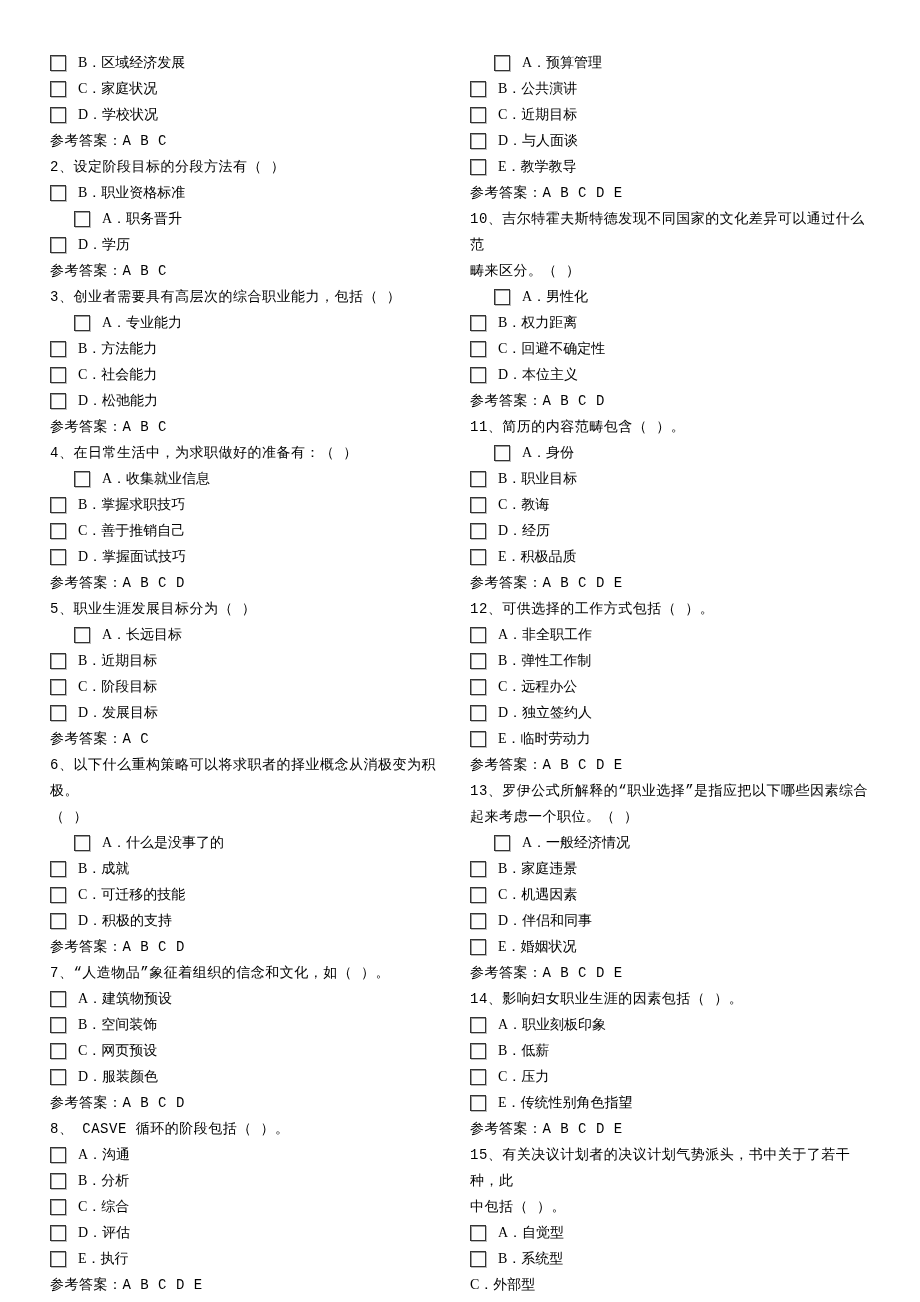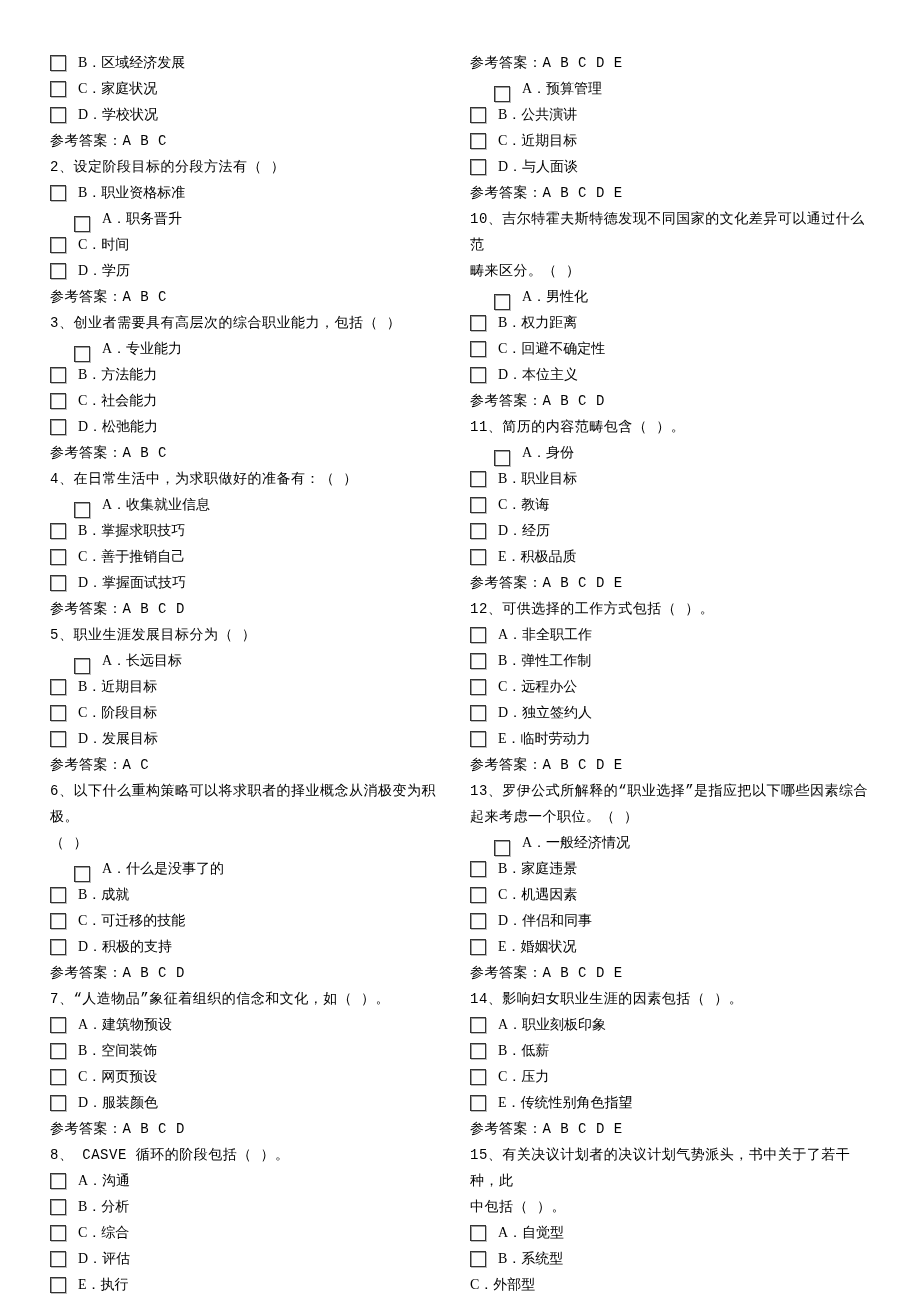--- a/index.html
+++ b/index.html
@@ -32,21 +32,21 @@
     border: 1px solid #333;
     box-shadow: inset 1px 1px 0 #999, inset -1px -1px 0 #fff, 1px 1px 0 #bbb;
     background: #fdfdfd;
     margin-right: 12px;
     flex-shrink: 0;
   }
   .q, .ans {
     letter-spacing: 0.5px;
     font-family: Liberation Mono, monospace;
   }
-  .first { padding-left: 24px; align-items: flex-end; }
+  .first { padding-left: 24px; }
 </style>
 </head>
 <body>
 
 <div class="page">
 
   <div class="line">
       <span class="cb"></span>
       <span>B．区域经济发展</span>
     </div>
@@ -64,24 +64,20 @@
   <div class="line">
       <span class="cb"></span>
       <span>B．职业资格标准</span>
     </div>
   <div class="line first">
       <span class="cb"></span>
       <span>A．职务晋升</span>
     </div>
   <div class="line">
       <span class="cb"></span>
-      <span>C．时间</span>
-    </div>
-  <div class="line">
-      <span class="cb"></span>
       <span>D．学历</span>
     </div>
   <div class="line ans">参考答案：A  B  C</div>
 
   <div class="line q">3、创业者需要具有高层次的综合职业能力，包括（     ）</div>
   <div class="line first">
       <span class="cb"></span>
       <span>A．专业能力</span>
     </div>
   <div class="line">
@@ -207,20 +203,24 @@
       <span>B．公共演讲</span>
     </div>
   <div class="line">
       <span class="cb"></span>
       <span>C．近期目标</span>
     </div>
   <div class="line">
       <span class="cb"></span>
       <span>D．与人面谈</span>
     </div>
+  <div class="line">
+      <span class="cb"></span>
+      <span>E．教学教导</span>
+    </div>
   <div class="line ans">参考答案：A  B  C  D  E</div>
 
   <div class="line q">10、吉尔特霍夫斯特德发现不同国家的文化差异可以通过什么范</div>
   <div class="line q">畴来区分。（         ）</div>
   <div class="line first">
       <span class="cb"></span>
       <span>A．男性化</span>
     </div>
   <div class="line">
       <span class="cb"></span>

